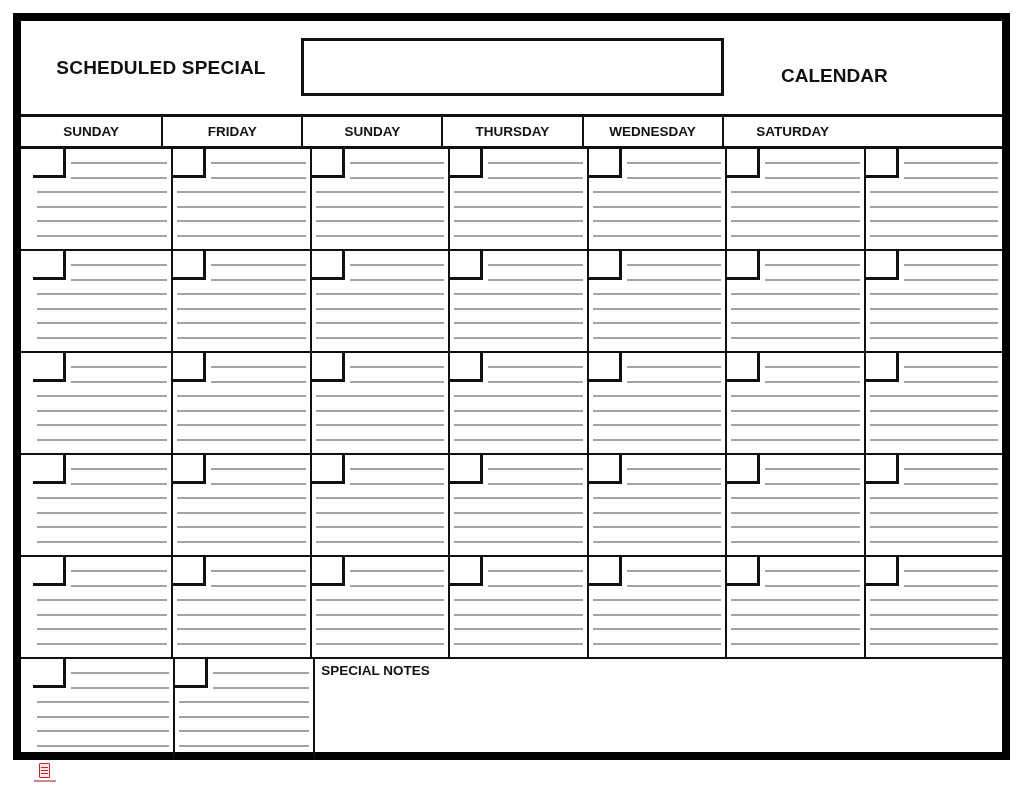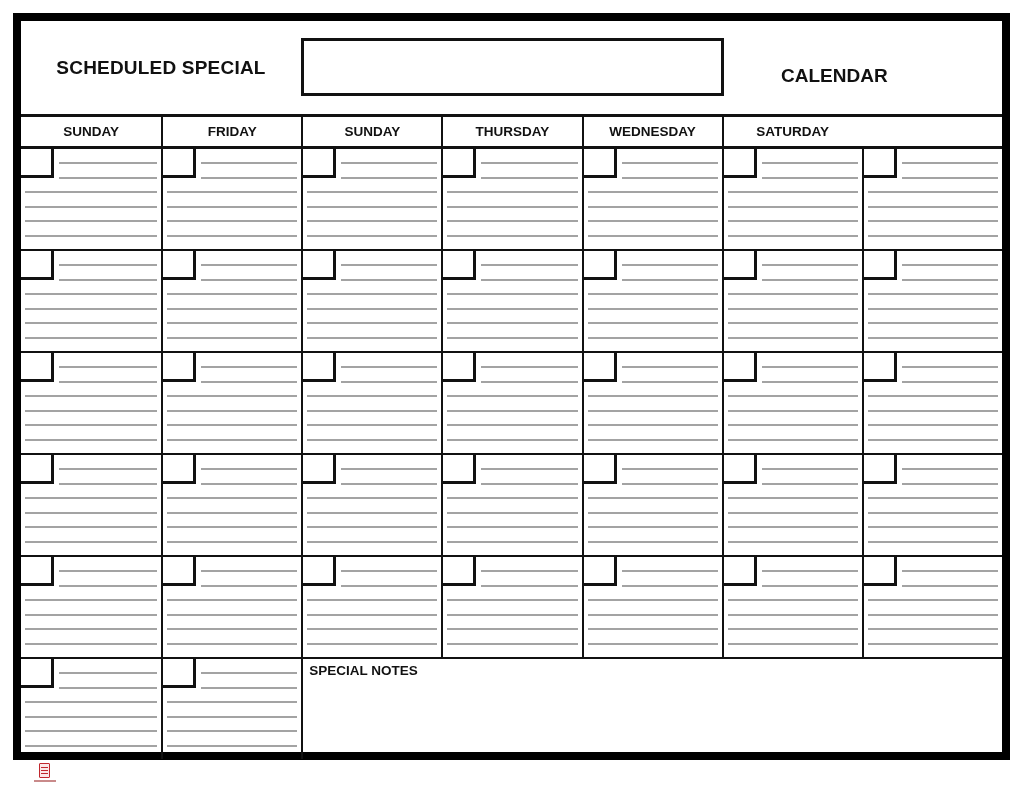--- a/index.html
+++ b/index.html
@@ -15,21 +15,21 @@
                  box-sizing: border-box; border: 3px solid #111; background: #fff; }
     .grid { position: absolute; left: 0; top: 93px; width: 981px; height: 640px;
             border-top: 3px solid #111; box-sizing: border-box; }
     .day-headers { position: absolute; left: 0; top: 0; width: 981px; height: 29px;
                    display: flex; border-bottom: 3px solid #111; box-sizing: content-box; }
     .day-header { width: 140.14px; height: 29px; box-sizing: border-box; border-left: 2px solid #111;
                   display: flex; align-items: center; justify-content: center;
                   font-weight: bold; font-size: 13.5px; }
     .day-header:first-child { border-left: none; border-radius: 9px; }
     .weeks { position: absolute; left: 0; top: 32px; width: 981px; }
-    .week { display: flex; height: 102px; border-bottom: 2px solid #111; box-sizing: border-box; }
+    .week { display: flex; height: 102px; border-bottom: 2px solid #111; box-sizing: border-box; padding-left: 12px; }
     .week:last-child { border-bottom: none; }
     .cell { position: relative; width: 140.14px; height: 100px; box-sizing: border-box;
             border-left: 2px solid #111; }
     .cell:first-child { border-left: none; }
     .date-box { position: absolute; left: 0; top: 0; width: 33px; height: 29px;
                 box-sizing: border-box; border-right: 3px solid #111; border-bottom: 3px solid #111; }
     .line { position: absolute; height: 2px; background: #a3a3a3; }
     .line.short { left: 38px; right: 4px; }
     .line.long { left: 4px; right: 4px; }
     .notes { position: relative; flex: 1; height: 100px; border-left: 2px solid #111;

